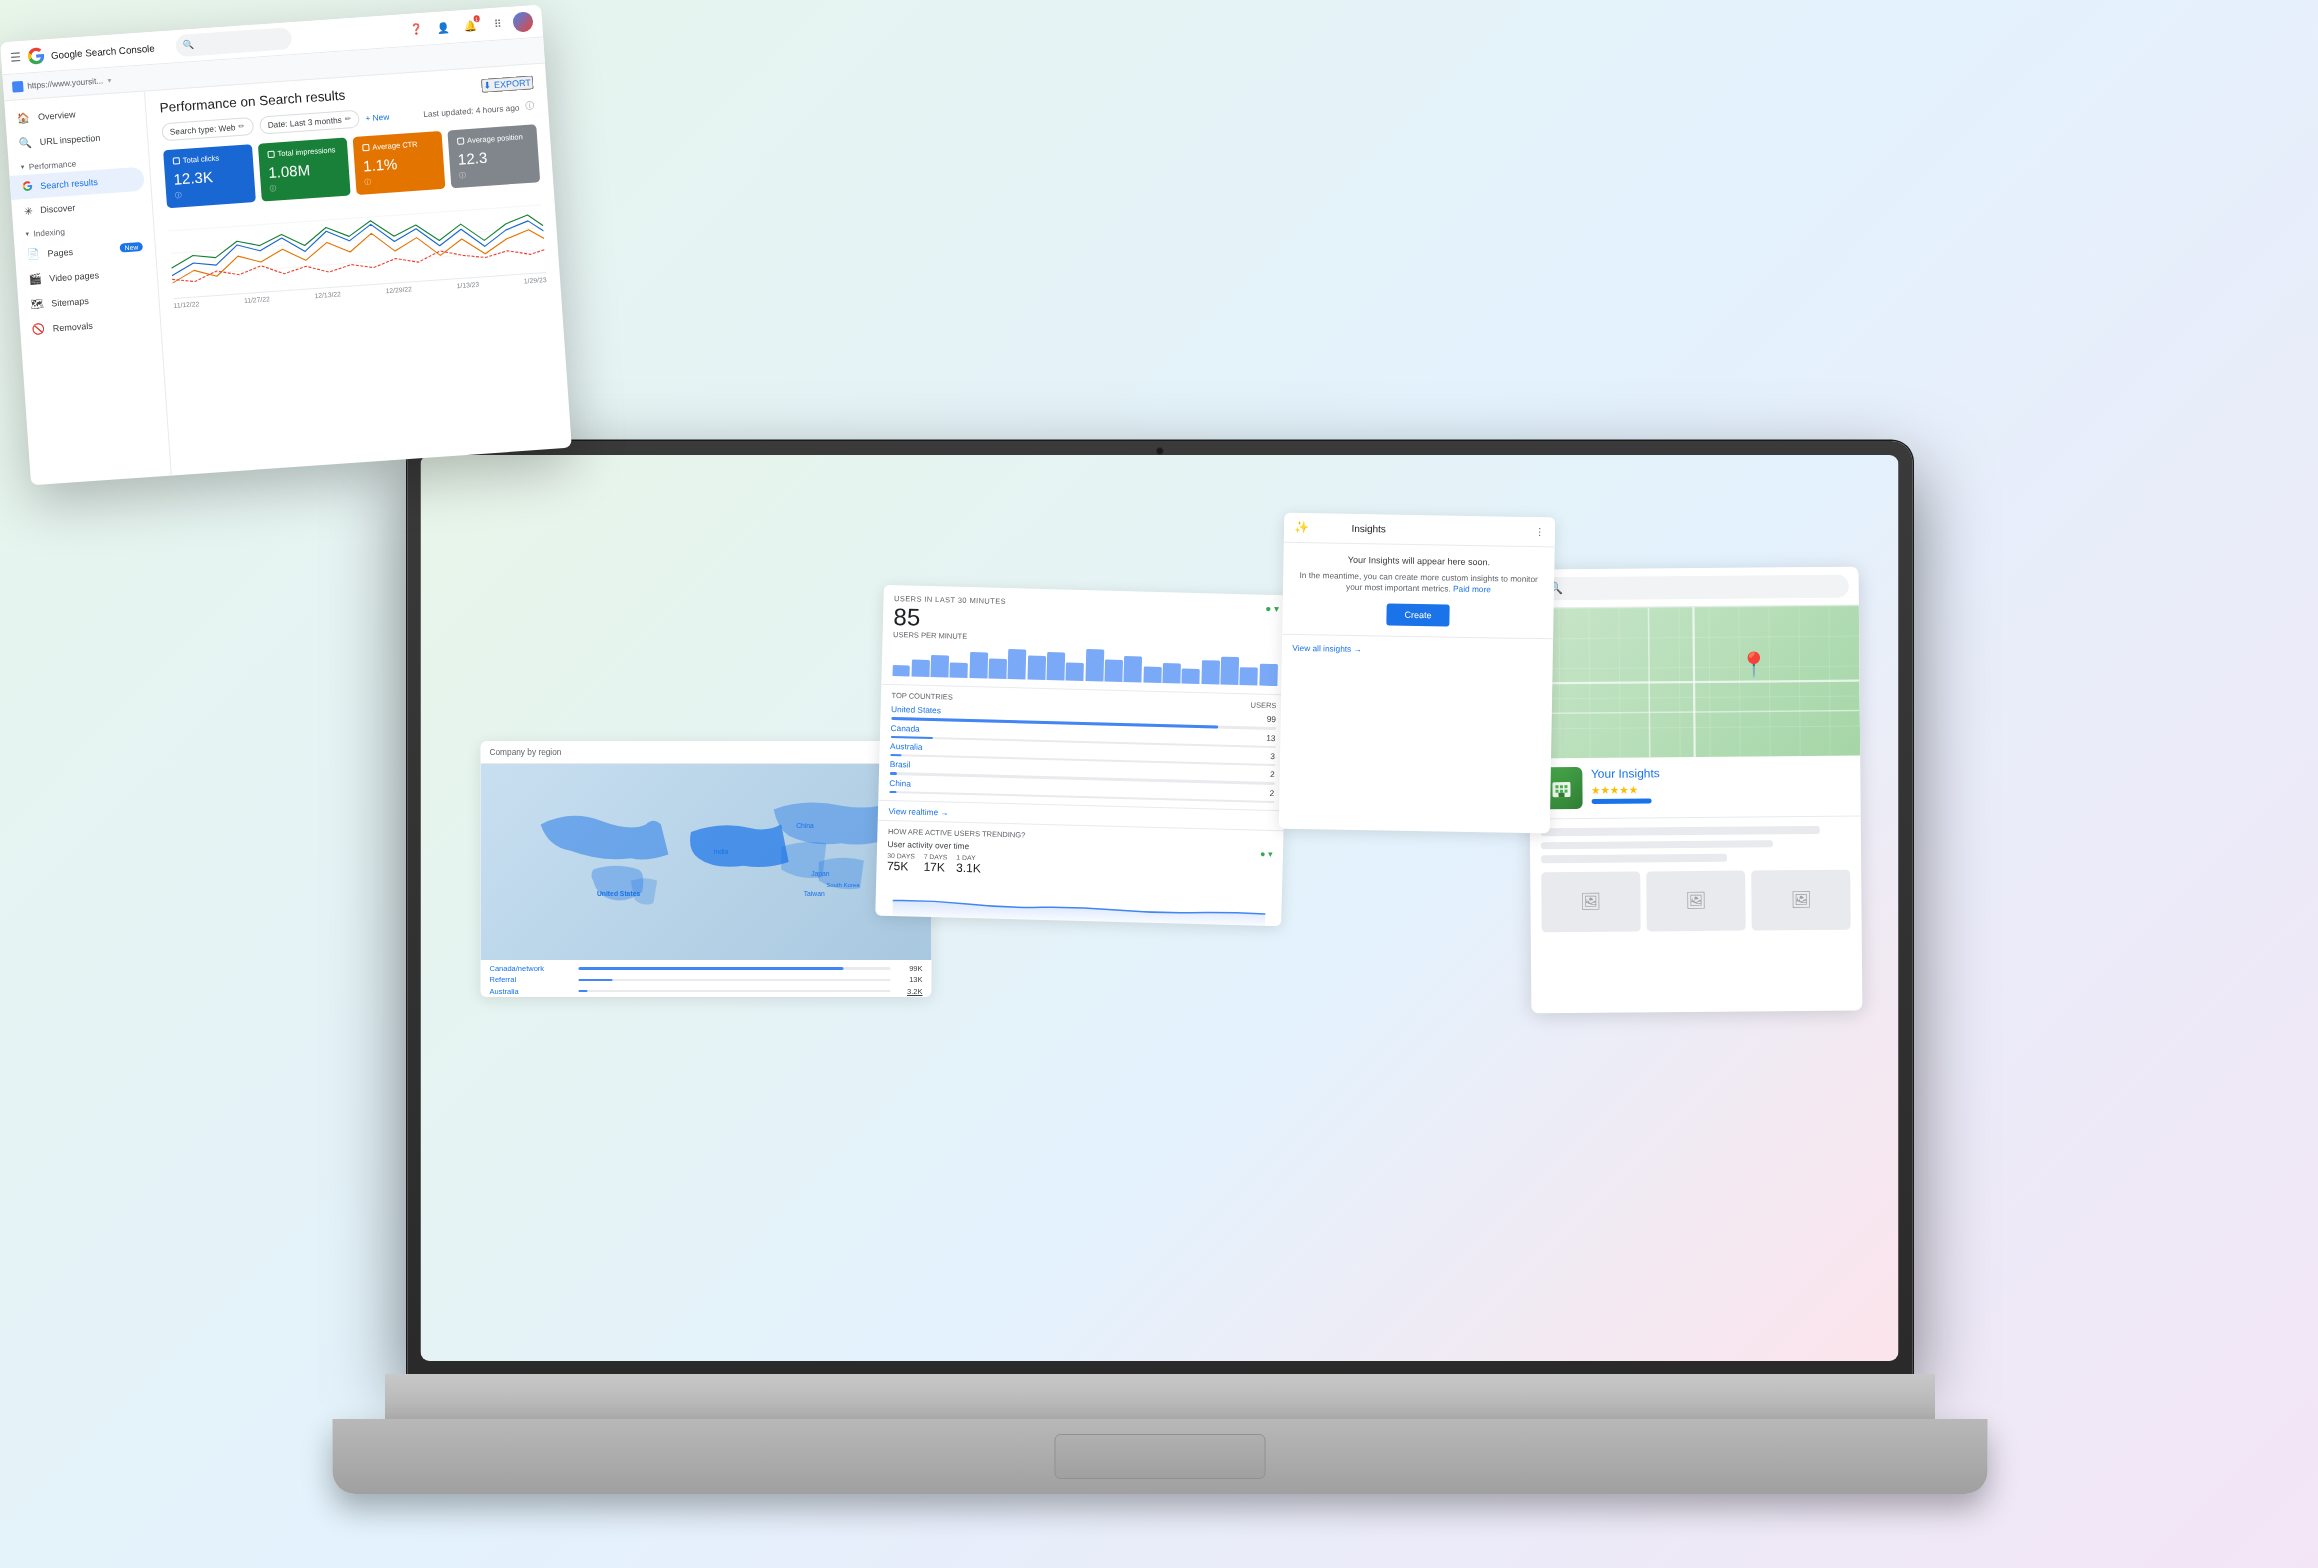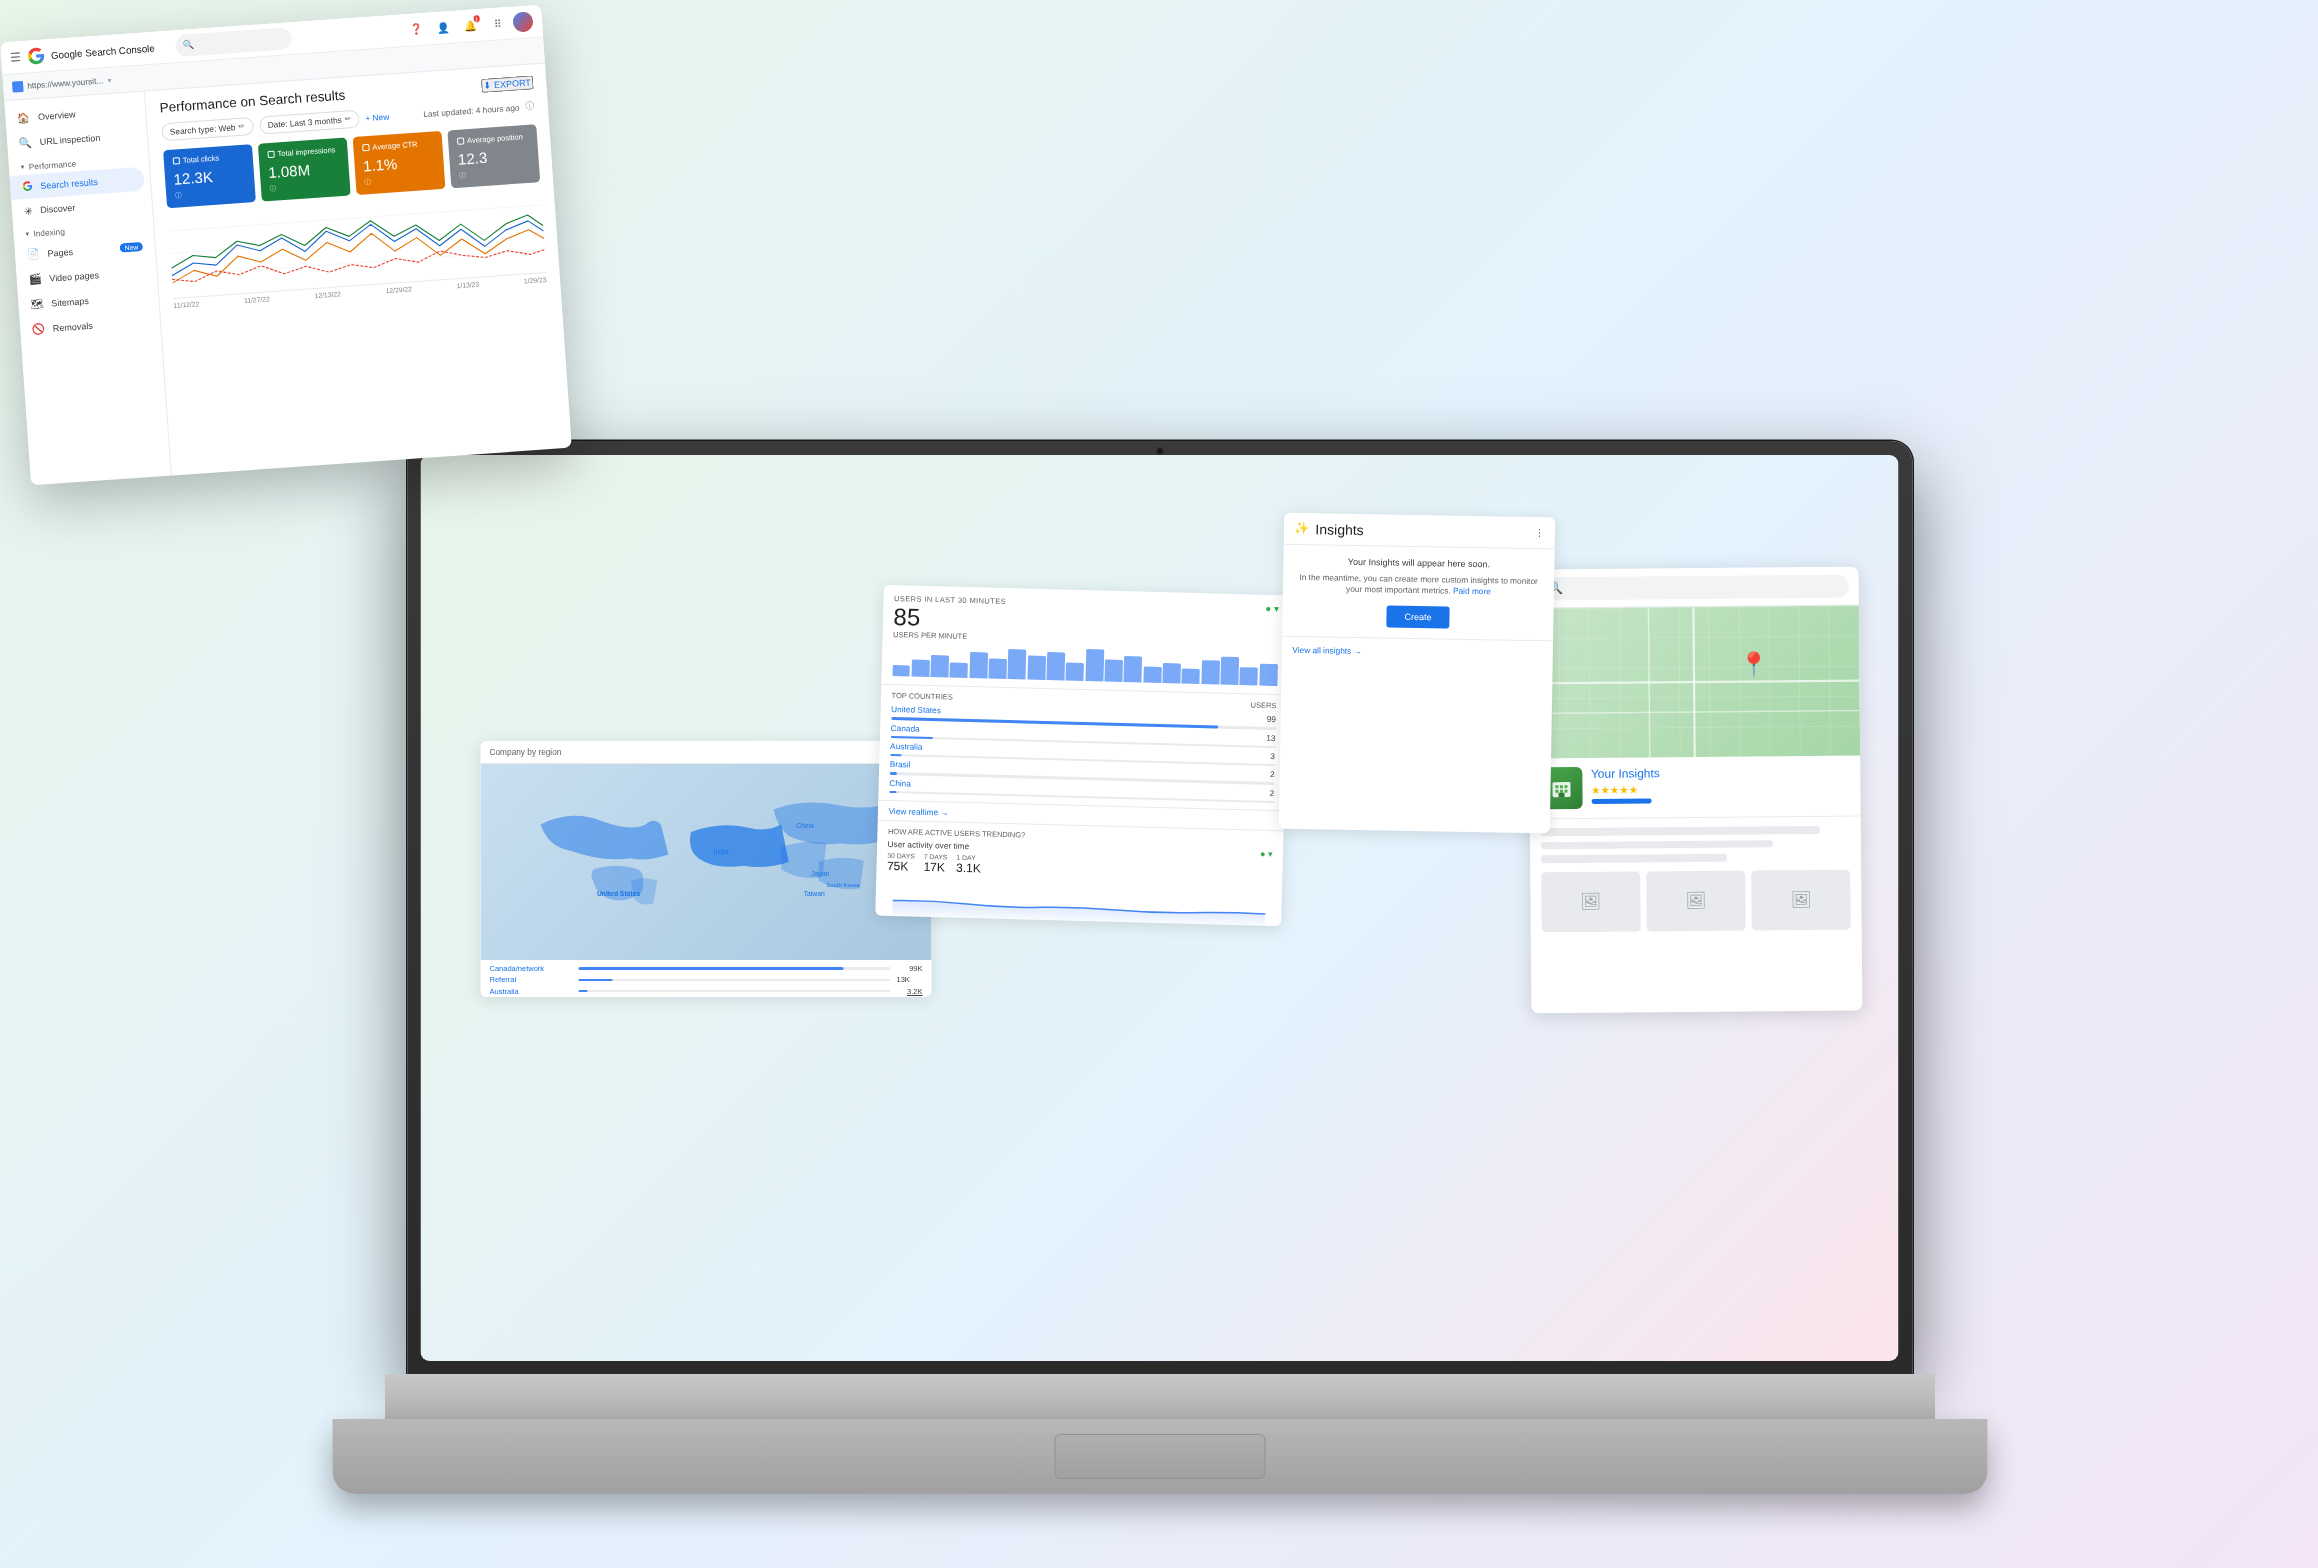--- a/index.html
+++ b/index.html
@@ -407,21 +407,21 @@
                 <div style="flex:1;height:2.3px;background:#e8eaed;border-radius:1.5px;margin:0 6px;">
                     <div style="width:85%;height:100%;background:#4285f4;border-radius:1.5px;"></div>
                   </div>
                 <span style="color:#3c4043;min-width:26px;text-align:right;">99K</span>
               </div>
               <div style="display:flex;align-items:center;justify-content:space-between;font-size:7.5px;">
                 <span style="color:#1a73e8;min-width:83px;">Referral</span>
                 <div style="flex:1;height:2.3px;background:#e8eaed;border-radius:1.5px;margin:0 6px;">
                     <div style="width:11%;height:100%;background:#4285f4;border-radius:1.5px;"></div>
                   </div>
-                <span style="color:#3c4043;min-width:26px;text-align:left;">13K</span>
+                <span style="color:#3c4043;min-width:26px;text-align:right;">13K</span>
               </div>
               <div style="display:flex;align-items:center;justify-content:space-between;font-size:7.5px;">
                 <span style="color:#1a73e8;min-width:83px;">Australia</span>
                 <div style="flex:1;height:2.3px;background:#e8eaed;border-radius:1.5px;margin:0 6px;">
                     <div style="width:3%;height:100%;background:#4285f4;border-radius:1.5px;"></div>
                   </div>
                 <span style="color:#3c4043;min-width:26px;text-align:right;text-decoration:underline;">3.2K</span>
               </div>
               <div style="display:flex;align-items:center;justify-content:space-between;font-size:7.5px;">
                 <span style="color:#1a73e8;min-width:83px;">Paid Search</span>
@@ -548,21 +548,21 @@
                 <span>14</span>
                 <span>21</span>
                 <span>28</span>
               </div>
             </div>
           </div>
 
           <div style="position:absolute;top:60px;right:346px;width:271px;height:316px;background:white;border-radius:6px;box-shadow:0 3px 15px rgba(0,0,0,0.12);transform:rotate(1deg);z-index:4;overflow:hidden;">
             <div style="padding:7.5px 10.5px;border-bottom:0.8px solid #e8eaed;display:flex;align-items:center;gap:6px;">
               <span style="font-size:12px;">✨</span>
-              <span style="font-size:14px;font-weight:500;color:#202124;">Insights</span>
+              <span style="font-size:10px;font-weight:500;color:#202124;margin-left:36px;">Insights</span>
               <span style="margin-left:auto;font-size:9.8px;color:#5f6368;">⋮</span>
             </div>
             <div style="padding:10.5px;text-align:center;">
               <div style="font-size:9px;color:#3c4043;margin-bottom:6px;">Your Insights will appear here soon.</div>
               <div style="font-size:8.3px;color:#5f6368;margin-bottom:9px;line-height:1.4;">
                 <span>In the meantime, you can create more custom insights to monitor your most important metrics.</span>
                 <span style="color:#1a73e8;cursor:pointer;">Paid more</span>
               </div>
               <button style="background:#1a73e8;color:white;border:none;padding:6px 18px;border-radius:3px;font-size:9px;cursor:pointer;">Create</button>
             </div>

